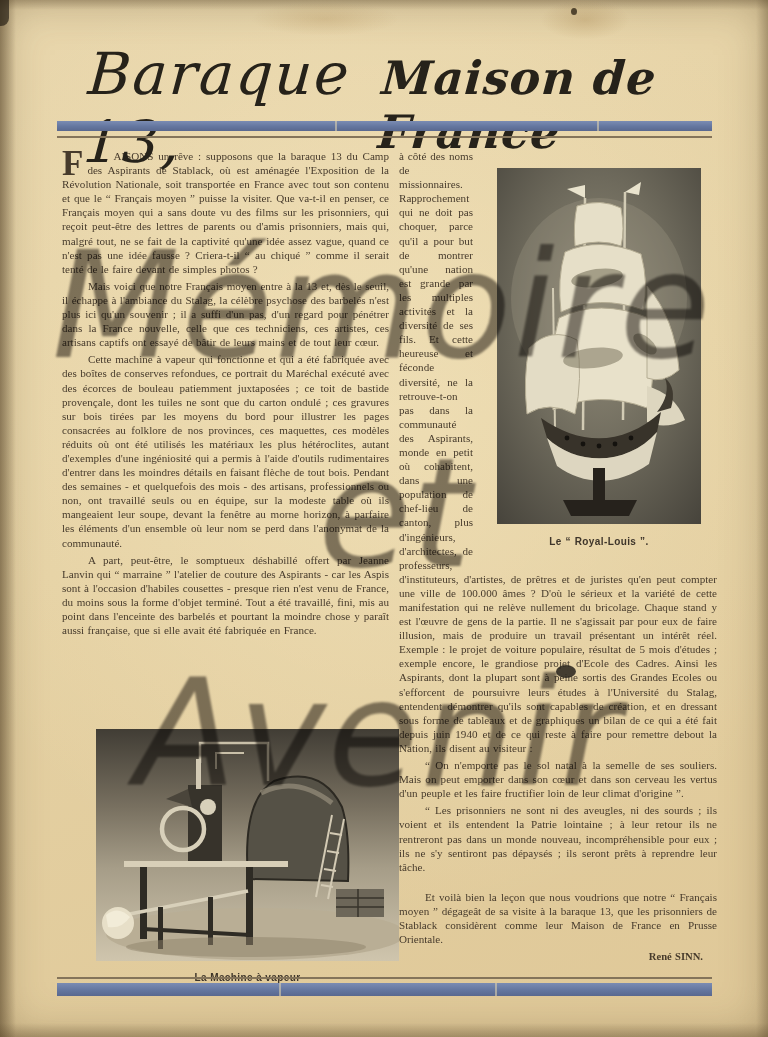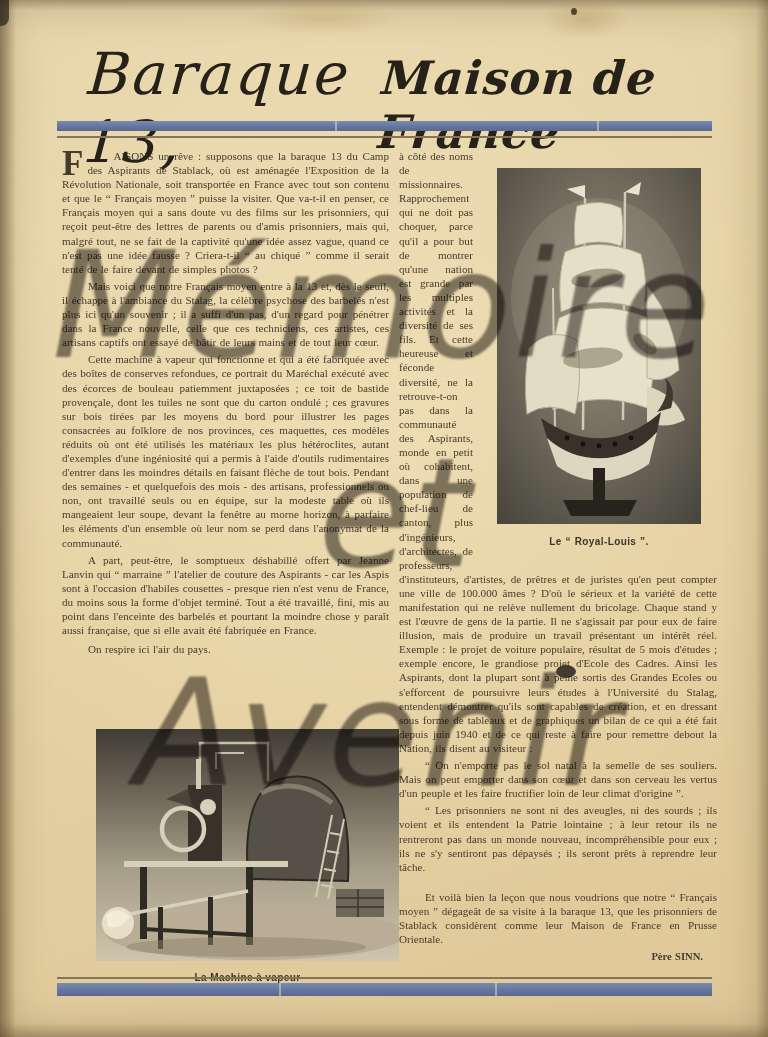--- a/index.html
+++ b/index.html
@@ -83,21 +83,20 @@
     <span class="seg" style="left:278px"></span>
     <span class="seg" style="left:540px"></span>
   </div>
   <div id="rule-top-line" class="rule rule-thin"></div>
 
   <div id="col-left" class="col">
     <p class="p-first"><span class="dropcap">F</span><span>AISONS un rêve : supposons que la baraque 13 du Camp des Aspirants de Stablack, où est aménagée l'Exposition de la Révolution Nationale, soit transportée en France avec tout son contenu et que le “ Français moyen ” puisse la visiter. Que va-t-il en penser, ce Français moyen qui a sans doute vu des films sur les prisonniers, qui reçoit peut-être des lettres de parents ou d'amis prisonniers, mais qui, malgré tout, ne se fait de la captivité qu'une idée assez vague, quand ce n'est pas une idée fausse ? Criera-t-il “ au chiqué ” comme il serait tenté de le faire devant de simples photos ?</span></p>
     <p>Mais voici que notre Français moyen entre à la 13 et, dès le seuil, il échappe à l'ambiance du Stalag, la célèbre psychose des barbelés n'est plus ici qu'un souvenir ; il a suffi d'un pas, d'un regard pour pénétrer dans la France nouvelle, celle que ces techniciens, ces artistes, ces artisans captifs ont essayé de bâtir de leurs mains et de tout leur cœur.</p>
     <p><span>Cette machine à vapeur qui </span><span class="bold">fonctionne</span><span> et qui a été fabriquée avec des boîtes de conserves refondues, ce portrait du Maréchal exécuté avec des écorces de bouleau patiemment juxtaposées ; ce toit de bastide provençale, dont les tuiles ne sont que du carton ondulé ; ces gravures sur bois tirées par les moyens du bord pour illustrer les pages consacrées au folklore de nos provinces, ces maquettes, ces modèles réduits où ont été utilisés les matériaux les plus hétéroclites, autant d'exemples d'une ingéniosité qui a permis à l'aide d'outils rudimentaires d'entrer dans les moindres détails en faisant flèche de tout bois. Pendant des semaines - et quelquefois des mois - des artisans, professionnels ou non, ont travaillé seuls ou en équipe, sur la modeste table où ils mangeaient leur soupe, devant la fenêtre au morne horizon, à parfaire les éléments d'un ensemble où leur nom se perd dans l'anonymat de la communauté.</span></p>
     <p>A part, peut-être, le somptueux déshabillé offert par Jeanne Lanvin qui “ marraine ” l'atelier de couture des Aspirants - car les Aspis sont à l'occasion d'habiles cousettes - presque rien n'est venu de France, du moins sous la forme d'objet terminé. Tout a été travaillé, fini, mis au point dans l'enceinte des barbelés et pourtant la moindre chose y paraît aussi française, que si elle avait été fabriquée en France.</p>
-    <p class="gap-sm">On respire ici l'air du pays.</p>
   </div>
 
   <figure id="machine-figure">
     <svg viewBox="0 0 303 232">
       <defs>
         <linearGradient id="mbg" x1="0" y1="0" x2="0" y2="1">
           <stop offset="0" stop-color="#413d35"></stop>
             <stop offset="0.33" stop-color="#776f5f"></stop>
           <stop offset="0.6" stop-color="#a69d88"></stop>
             <stop offset="1" stop-color="#cfc5ad"></stop>
@@ -187,21 +186,21 @@
 
         <rect x="96" y="300" width="12" height="34" fill="#26221c"></rect>
         <path d="M66,332 L140,332 L132,348 L74,348 Z" fill="#26221c"></path>
       </svg>
       <figcaption>Le “ Royal-Louis ”.</figcaption>
     </figure>
     <p class="noindent">à côté des noms de missionnaires. Rapprochement qui ne doit pas choquer, parce qu'il a pour but de montrer qu'une nation est grande par les multiples activités et la diversité de ses fils. Et cette heureuse et féconde diversité, ne la retrouve-t-on pas dans la communauté des Aspirants, monde en petit où cohabitent, dans une population de chef-lieu de canton, plus d'ingénieurs, d'architectes, de professeurs, d'instituteurs, d'artistes, de prêtres et de juristes qu'en peut compter une ville de 100.000 âmes ? D'où le sérieux et la variété de cette manifestation qui ne relève nullement du bricolage. Chaque stand y est l'œuvre de gens de la partie. Il ne s'agissait par pour eux de faire illusion, mais de produire un travail présentant un intérêt réel. Exemple : le projet de voiture populaire, résultat de 5 mois d'études ; exemple encore, le grandiose projet d'Ecole des Cadres. Ainsi les Aspirants, dont la plupart sont à peine sortis des Grandes Ecoles ou s'efforcent de poursuivre leurs études à l'Université du Stalag, entendent démontrer qu'ils sont capables de création, et en dressant sous forme de tableaux et de graphiques un bilan de ce qui a été fait depuis juin 1940 et de ce qui reste à faire pour remettre debout la Nation, ils disent au visiteur :</p>
     <p>“ On n'emporte pas le sol natal à la semelle de ses souliers. Mais on peut emporter dans son cœur et dans son cerveau les vertus d'un peuple et les faire fructifier loin de leur climat d'origine ”.</p>
     <p>“ Les prisonniers ne sont ni des aveugles, ni des sourds ; ils voient et ils entendent la Patrie lointaine ; à leur retour ils ne rentreront pas dans un monde nouveau, incompréhensible pour eux ; ils ne s'y sentiront pas dépaysés ; ils seront prêts à reprendre leur tâche.</p>
     <p class="gap-lg">Et voilà bien la leçon que nous voudrions que notre “ Français moyen ” dégageât de sa visite à la baraque 13, que les prisonniers de Stablack considèrent comme leur Maison de France en Prusse Orientale.</p>
-    <div class="signature">Père SINN.</div>
+    <div class="signature">René SINN.</div>
   </div>
 
   <div class="ink-blot"></div>
 
   <div id="rule-bottom-line" class="rule rule-thin"></div>
   <div id="rule-bottom-blue" class="rule rule-blue">
     <span class="seg" style="left:222px"></span>
     <span class="seg" style="left:438px"></span>
   </div>
 

